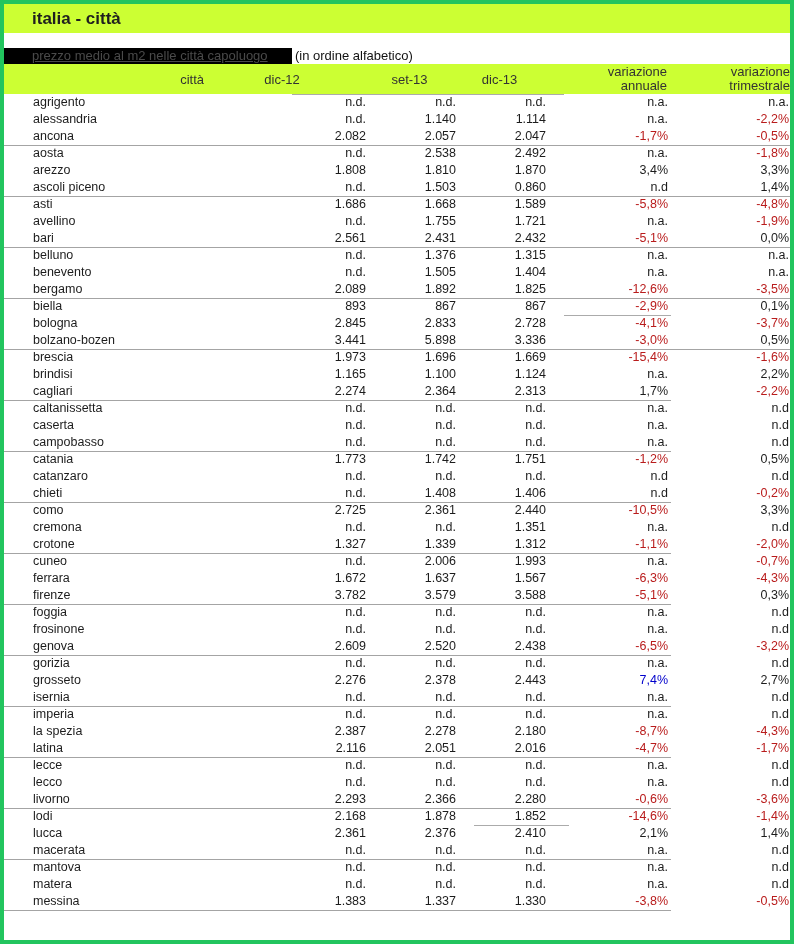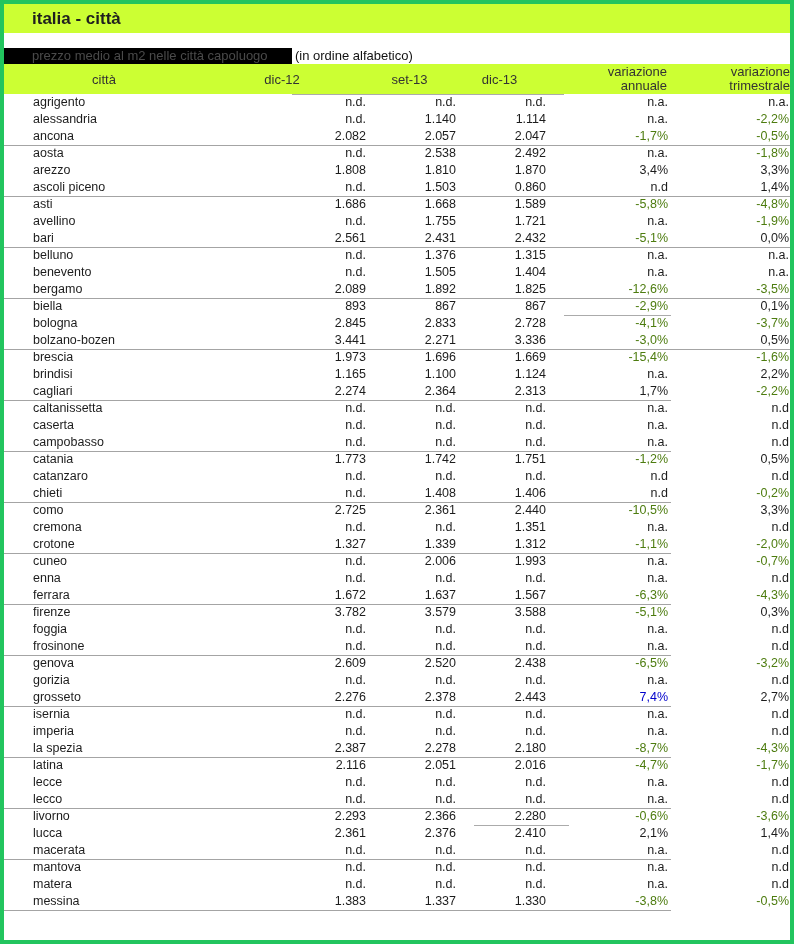--- a/index.html
+++ b/index.html
@@ -19,53 +19,53 @@
     font-size:17px; font-weight:bold; color:#1f1f1f;
   }
   .gap { height:15px; background:#fff; }
   .subtitle-row {
     height:16px; line-height:16px;
     display:flex; font-size:13px; white-space:nowrap;
   }
   .subtitle-highlight {
     background:#000; color:#4a4a4a;
     width:288px; box-sizing:border-box;
-    padding-left:28px; overflow:hidden;
+    padding-left:28px; overflow:hidden;text-decoration:underline;
   }
   .subtitle-rest { color:#111; padding-left:3px; }
 
   table { border-collapse:collapse; table-layout:fixed; width:790px; }
   col.c-city { width:200px; }
   col.c-d12  { width:165px; }
   col.c-s13  { width:90px; }
   col.c-d13  { width:90px; }
   col.c-ann  { width:122px; }
   col.c-tri  { width:123px; }
 
   thead th {
     background:#ccff33;
     height:30px;
     font-size:13px; font-weight:normal; color:#333;
     vertical-align:middle;
     padding:0;
   }
-  thead th.city  { text-align:center; }
+  thead th.city  { text-align:right; }
   thead th.datec { text-align:center; padding-right:9px; }
   thead th.varc  { text-align:right; padding-right:4px; line-height:14px; }
 
   tbody td {
     height:17px; line-height:17px;
     padding:0;
     font-size:12.5px; color:#1c1c1c;
     overflow:hidden; white-space:nowrap;
   }
   td.city { text-align:left; padding-left:29px; }
   td.num  { text-align:right; padding-right:3px; }
   td.num.last { padding-right:5px; }
-  td.neg  { color:#4d7c0f; }
+  td.neg  { color:#b91c1c; }
   td.blue { color:#0000cc; }
 
   .sep {
     position:absolute; height:1px;
     background:#a4a4a4; left:0;
   }
   .artifact { position:absolute; height:1px; background:#ababab; }
 </style>
 </head>
 <body>
@@ -217,21 +217,21 @@
           <td class="city">bologna</td>
           <td class="num">2.845</td>
           <td class="num">2.833</td>
           <td class="num">2.728</td>
           <td class="num neg">-4,1%</td>
           <td class="num last neg">-3,7%</td>
         </tr>
         <tr>
           <td class="city">bolzano-bozen</td>
           <td class="num">3.441</td>
-          <td class="num">2.271</td>
+          <td class="num">5.898</td>
           <td class="num">3.336</td>
           <td class="num neg">-3,0%</td>
           <td class="num last">0,5%</td>
         </tr>
         <tr>
           <td class="city">brescia</td>
           <td class="num">1.973</td>
           <td class="num">1.696</td>
           <td class="num">1.669</td>
           <td class="num neg">-15,4%</td>
@@ -327,28 +327,20 @@
         </tr>
         <tr>
           <td class="city">cuneo</td>
           <td class="num">n.d.</td>
           <td class="num">2.006</td>
           <td class="num">1.993</td>
           <td class="num">n.a.</td>
           <td class="num last neg">-0,7%</td>
         </tr>
         <tr>
-          <td class="city">enna</td>
-          <td class="num">n.d.</td>
-          <td class="num">n.d.</td>
-          <td class="num">n.d.</td>
-          <td class="num">n.a.</td>
-          <td class="num last">n.d</td>
-        </tr>
-        <tr>
           <td class="city">ferrara</td>
           <td class="num">1.672</td>
           <td class="num">1.637</td>
           <td class="num">1.567</td>
           <td class="num neg">-6,3%</td>
           <td class="num last neg">-4,3%</td>
         </tr>
         <tr>
           <td class="city">firenze</td>
           <td class="num">3.782</td>
@@ -445,20 +437,28 @@
           <td class="num">n.a.</td>
           <td class="num last">n.d</td>
         </tr>
         <tr>
           <td class="city">livorno</td>
           <td class="num">2.293</td>
           <td class="num">2.366</td>
           <td class="num">2.280</td>
           <td class="num neg">-0,6%</td>
           <td class="num last neg">-3,6%</td>
+        </tr>
+        <tr>
+          <td class="city">lodi</td>
+          <td class="num">2.168</td>
+          <td class="num">1.878</td>
+          <td class="num">1.852</td>
+          <td class="num neg">-14,6%</td>
+          <td class="num last neg">-1,4%</td>
         </tr>
         <tr>
           <td class="city">lucca</td>
           <td class="num">2.361</td>
           <td class="num">2.376</td>
           <td class="num">2.410</td>
           <td class="num">2,1%</td>
           <td class="num last">1,4%</td>
         </tr>
         <tr>

